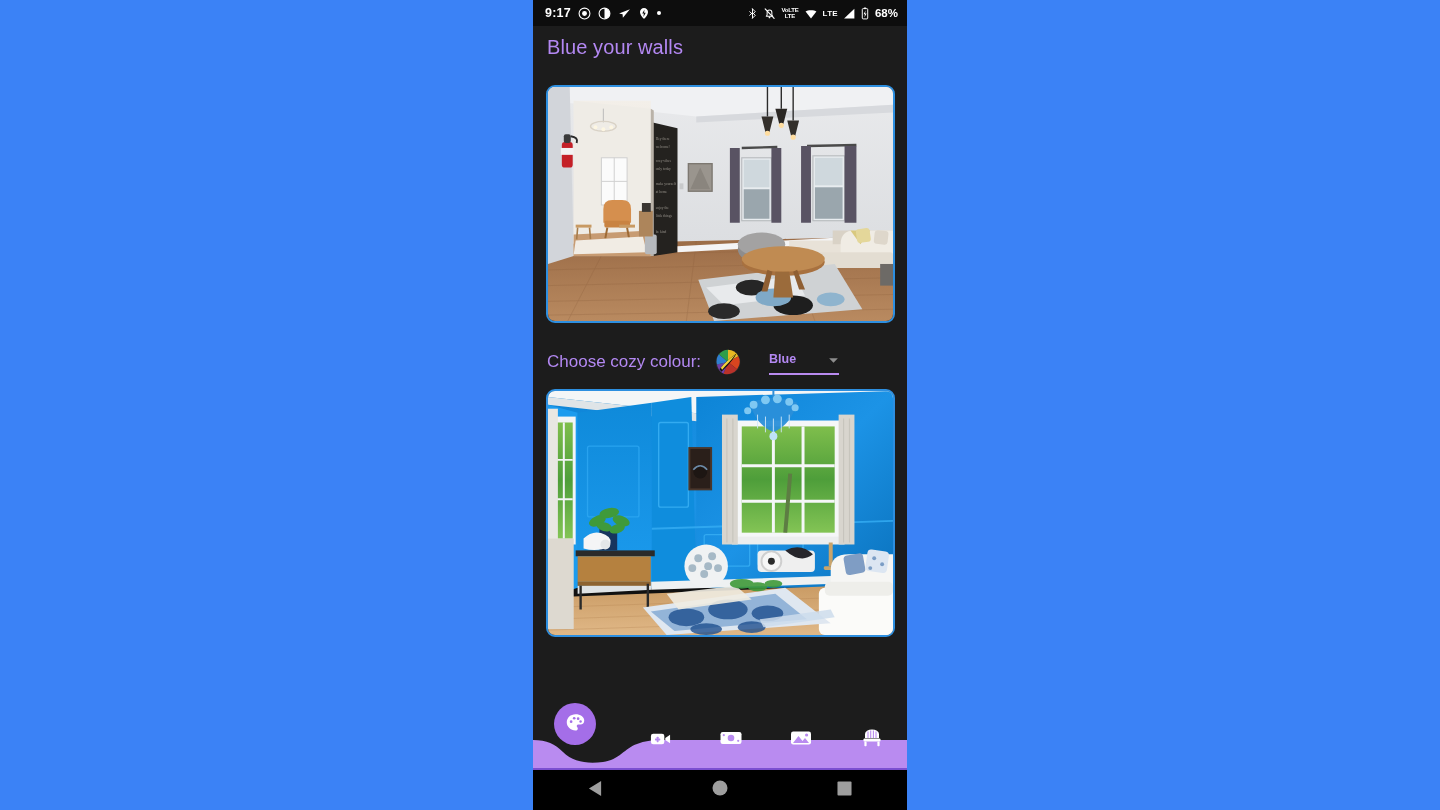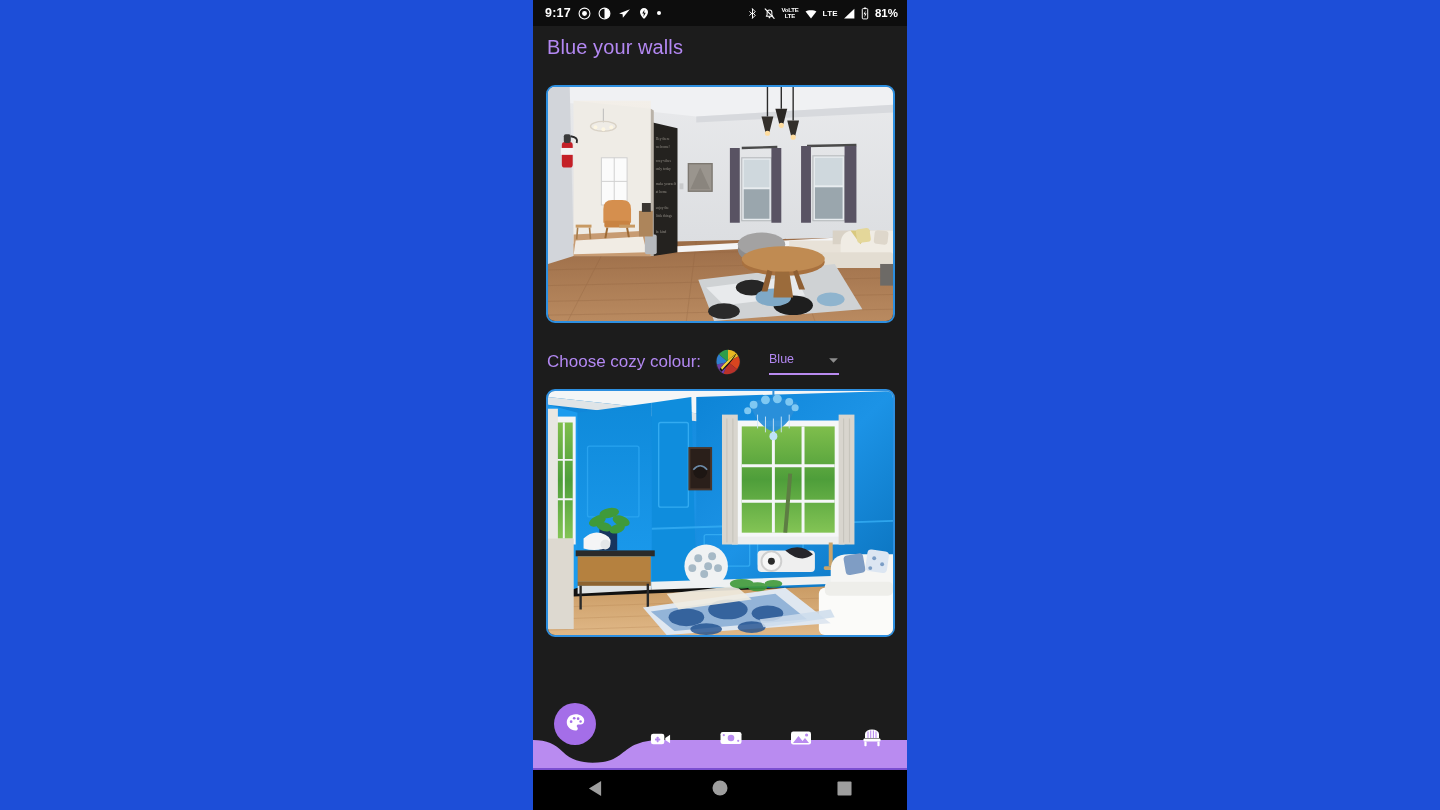--- a/index.html
+++ b/index.html
@@ -2,21 +2,21 @@
 <html><head>
 <meta charset="utf-8">
 <style>
   * { box-sizing: border-box; margin: 0; padding: 0; }
   html, body {
     width: 1440px; height: 810px;
     background: #000;
     font-family: "Liberation Sans", sans-serif;
     overflow: hidden;
   }
-  .stage { position: relative; width: 1440px; height: 810px; background: #1d4ed8; }
+  .stage { position: relative; width: 1440px; height: 810px; background: #3b82f6; }
 
   
   .phone {
     position: absolute; left: 533px; top: 0;
     width: 374px; height: 810px;
     background: #1c1c1c;
     overflow: hidden;
   }
 
   
@@ -70,21 +70,21 @@
     margin-left: 14px; overflow: hidden; flex: none;
   }
   .wheel svg { display: block; }
   .dropdown {
     margin-left: 28px;
     width: 70px;
     border-bottom: 2px solid #b98bf0;
     padding-bottom: 5px;
     display: flex; align-items: center;
   }
-  .dd-value { font-size: 12.5px; color: #b388f2; font-weight: 400; }
+  .dd-value { font-size: 12.5px; color: #b388f2; font-weight: 700; }
   .dd-arrow { margin-left: auto; }
 
   
   .navbar {
     position: absolute; left: 0; bottom: 42px;
     width: 374px; height: 68px;
   }
   .navbar svg.bar-shape { position: absolute; left: 0; top: 0; display: block; }
   .fab {
     position: absolute; left: 21px; top: 3px;
@@ -174,21 +174,21 @@
               <path d="M2 21 H21 V3 Z" fill="#fff"></path>
             </svg>
         </span>
         <span class="sb-ico">
           <svg width="8" height="13" viewBox="0 0 14 24">
               <rect x="2" y="3" width="10" height="19" rx="1.6" fill="none" stroke="#fff" stroke-width="1.8"></rect>
               <rect x="5" y="1" width="4" height="2.4" fill="#fff"></rect>
               <path d="M8.2 6 L4.4 13.2 h2.6 L5.8 19.5 L10 11.9 H7.2 Z" fill="#fff"></path>
             </svg>
         </span>
-        <span class="sb-batt">81%</span>
+        <span class="sb-batt">68%</span>
       </div>
     </div>
 
     <div class="title">Blue your walls</div>
 
     <div class="photo photo-top">
       <svg viewBox="0 0 349 238" preserveAspectRatio="none">
         <defs>
           <linearGradient id="wallG" x1="0" y1="0" x2="0" y2="1">
             <stop offset="0" stop-color="#e9eaec"></stop>

